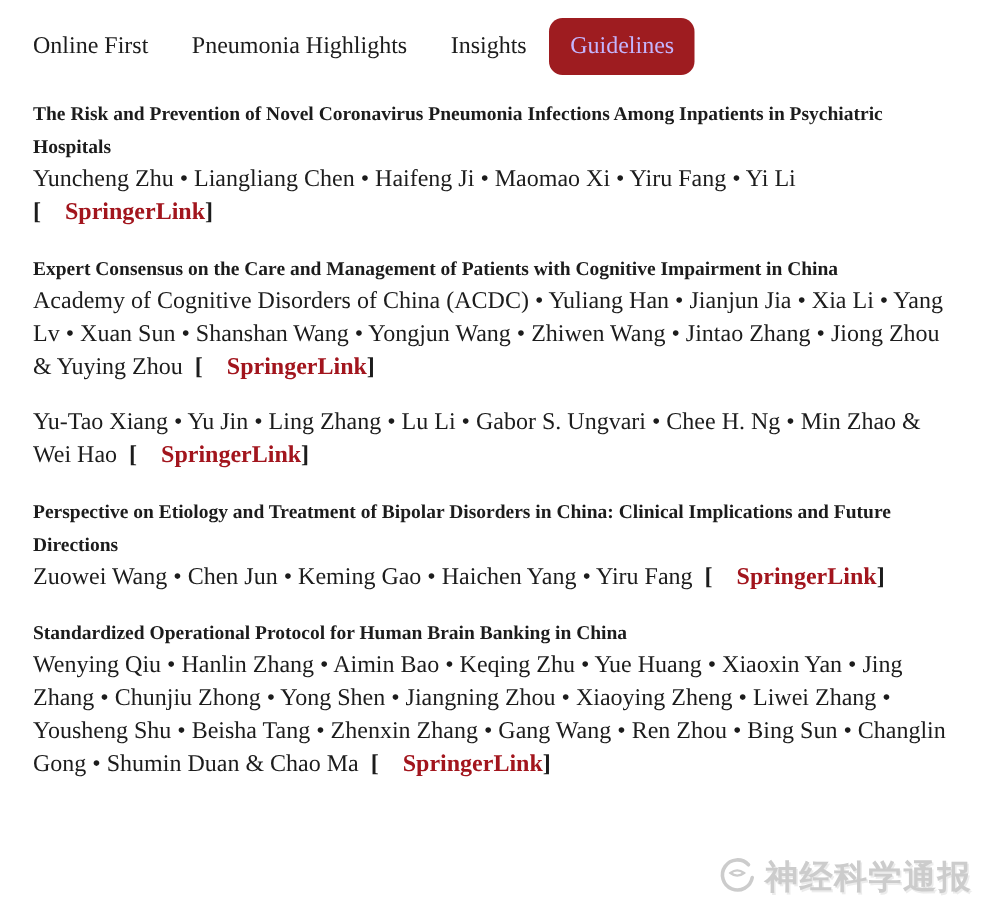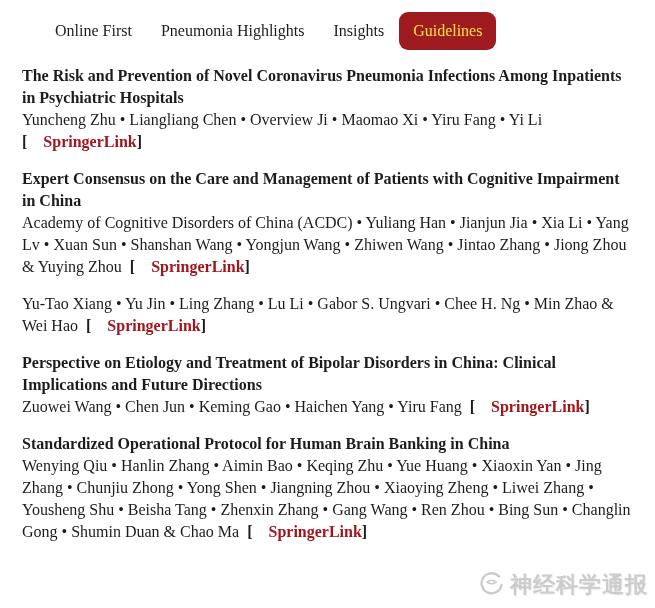--- a/index.html
+++ b/index.html
@@ -15,34 +15,34 @@
     font-family:"Liberation Serif","DejaVu Serif",serif;
     font-size:16px;line-height:22px;color:var(--text);
   }
   .page{
     position:relative;width:655px;height:608px;
     padding:12px 21px 0 22px;overflow:hidden;background:#ffffff;
   }
   
   .top-nav{
     display:flex;align-items:center;gap:29px;
-    margin:0 0 15px 33px;height:38px;
+    margin:0 0 15px 0;height:38px;
   }
   .nav-item{
     color:var(--text);font-size:16px;text-decoration:none;
     cursor:pointer;white-space:nowrap;
   }
   .nav-item.active{
-    background:var(--accent);color:#fde047;
+    background:var(--accent);color:#c4b5fd;
     border-radius:9px;padding:8px 14px;margin-left:-14px;
   }
   
   .article{margin:0 0 15px 0;}
   .article-title{
-    margin:0;font-size:16px;font-weight:bold;line-height:22px;
+    margin:0;font-size:13px;font-weight:bold;line-height:22px;
   }
   .article-authors{margin:0;line-height:22px;}
   .link-wrap{
     margin-left:8px;font-weight:bold;white-space:nowrap;
   }
   .link-wrap.own-line{display:block;margin-left:0;}
   .bracket{color:var(--text);}
   .link-label{
     color:var(--link-red);text-decoration:none;cursor:pointer;padding-left:16px;
   }
@@ -64,21 +64,21 @@
   <nav class="top-nav">
       <a class="nav-item">Online First</a>
       <a class="nav-item">Pneumonia Highlights</a>
       <a class="nav-item">Insights</a>
       <a class="nav-item active">Guidelines</a>
     </nav>
 
   <main class="article-list">
       <article class="article">
     <h3 class="article-title">The Risk and Prevention of Novel Coronavirus Pneumonia Infections Among Inpatients in Psychiatric Hospitals</h3>
-    <p class="article-authors"><span>Yuncheng Zhu • Liangliang Chen • Overview Ji • Maomao Xi • Yiru Fang • Yi Li</span><span class="link-wrap own-line"><span class="bracket">[</span><a class="link-label">SpringerLink</a><span class="bracket">]</span></span></p>
+    <p class="article-authors"><span>Yuncheng Zhu • Liangliang Chen • Haifeng Ji • Maomao Xi • Yiru Fang • Yi Li</span><span class="link-wrap own-line"><span class="bracket">[</span><a class="link-label">SpringerLink</a><span class="bracket">]</span></span></p>
   </article>
       <article class="article">
     <h3 class="article-title">Expert Consensus on the Care and Management of Patients with Cognitive Impairment in China</h3>
     <p class="article-authors"><span>Academy of Cognitive Disorders of China (ACDC) • Yuliang Han • Jianjun Jia • Xia Li • Yang Lv • Xuan Sun • Shanshan Wang • Yongjun Wang • Zhiwen Wang • Jintao Zhang • Jiong Zhou &amp; Yuying Zhou</span><span class="link-wrap"><span class="bracket">[</span><a class="link-label">SpringerLink</a><span class="bracket">]</span></span></p>
   </article>
       <article class="article">
     <p class="article-authors"><span>Yu-Tao Xiang • Yu Jin • Ling Zhang • Lu Li • Gabor S. Ungvari • Chee H. Ng • Min Zhao &amp; Wei Hao</span><span class="link-wrap"><span class="bracket">[</span><a class="link-label">SpringerLink</a><span class="bracket">]</span></span></p>
   </article>
       <article class="article">
     <h3 class="article-title">Perspective on Etiology and Treatment of Bipolar Disorders in China: Clinical Implications and Future Directions</h3>

